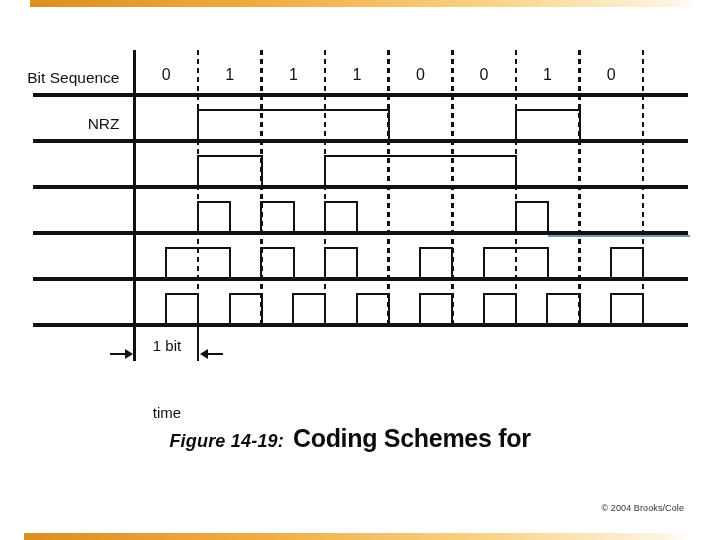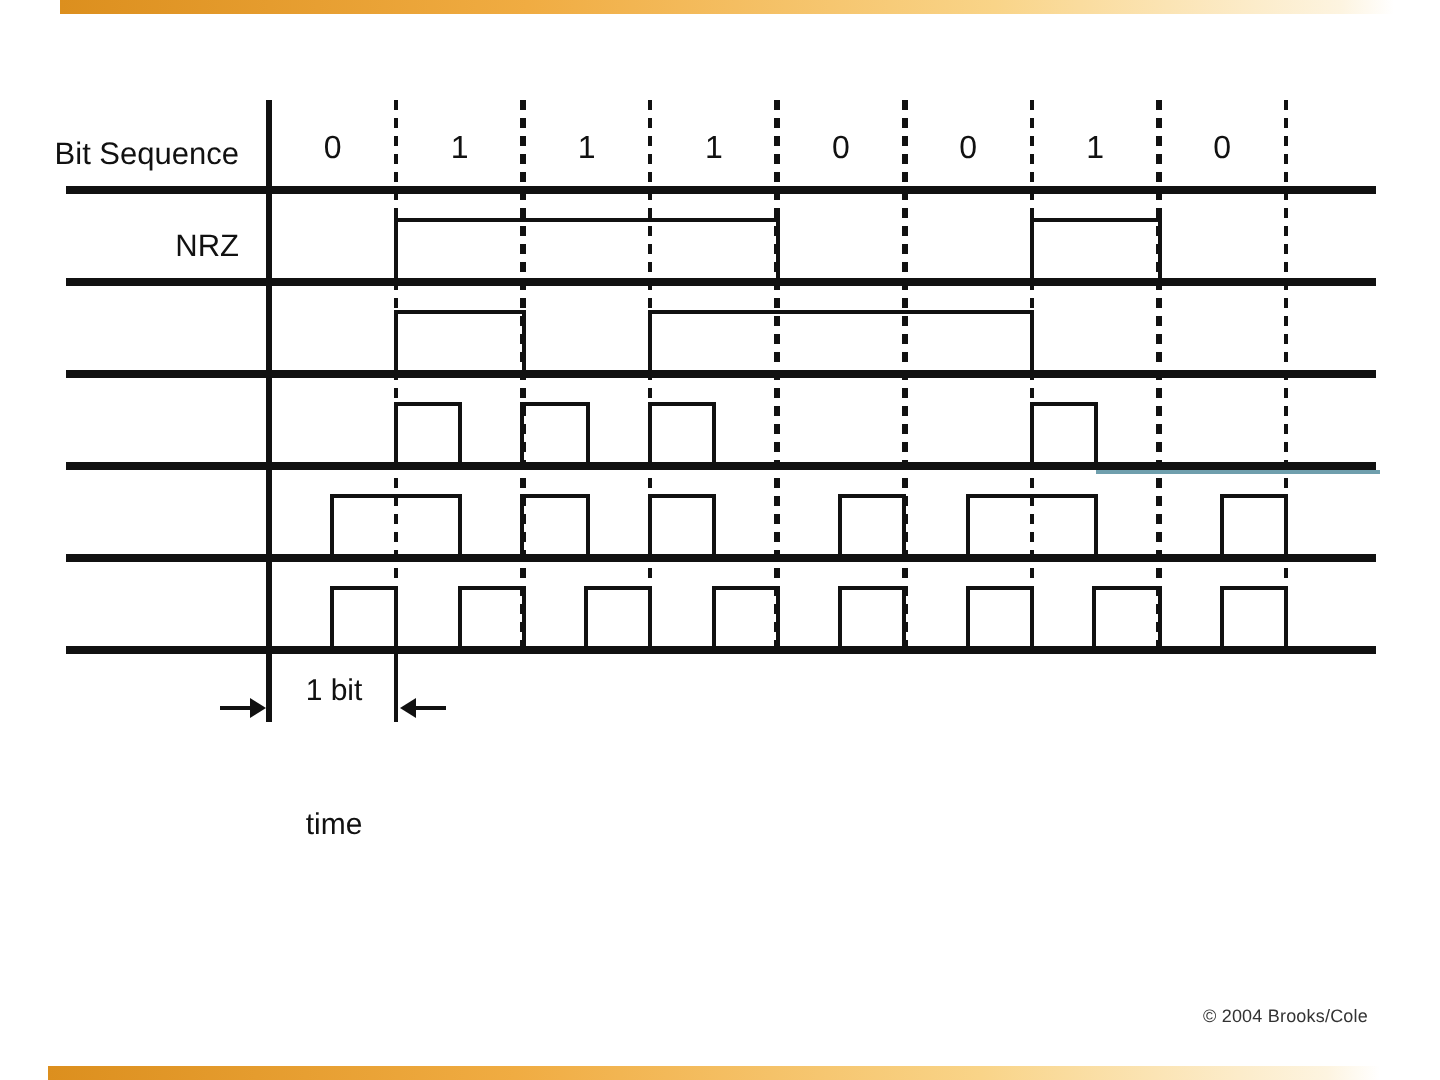--- a/index.html
+++ b/index.html
@@ -82,18 +82,19 @@
       <div style="left: 196.8px; top: 327px; width: 2.5px; height: 34px; background: rgb(17, 17, 17);"></div>
       <div style="left: 110px; top: 353px; width: 19px; height: 2.2px; background: rgb(17, 17, 17);"></div>
       <div style="left: 125px; top: 349px; width: 0px; height: 0px; border-left: 8px solid rgb(17, 17, 17); border-top: 5px solid transparent; border-bottom: 5px solid transparent; background: transparent;"></div>
       <div style="left: 204px; top: 353px; width: 19px; height: 2.2px; background: rgb(17, 17, 17);"></div>
       <div style="left: 200px; top: 349px; width: 0px; height: 0px; border-right: 8px solid rgb(17, 17, 17); border-top: 5px solid transparent; border-bottom: 5px solid transparent; background: transparent;"></div>
       <div class="anno-text" style="left: 138px; top: 336px; width: 58px;">1 bit</div>
       <div class="anno-text" style="left: 138px; top: 355px; width: 58px; margin-top: 48px;">time</div>
     </div>
 
   <div class="caption">
+    <div class="cap-line1"><span class="cap-prefix">Figure 14-19:</span><span>&nbsp;&nbsp;</span><span class="cap-main">Coding Schemes for</span></div>
   </div>
 
   <div class="copyright">© 2004 Brooks/Cole</div>
 
   <div class="accent-bar accent-bottom"></div>
 </div>
 
 </body></html>

